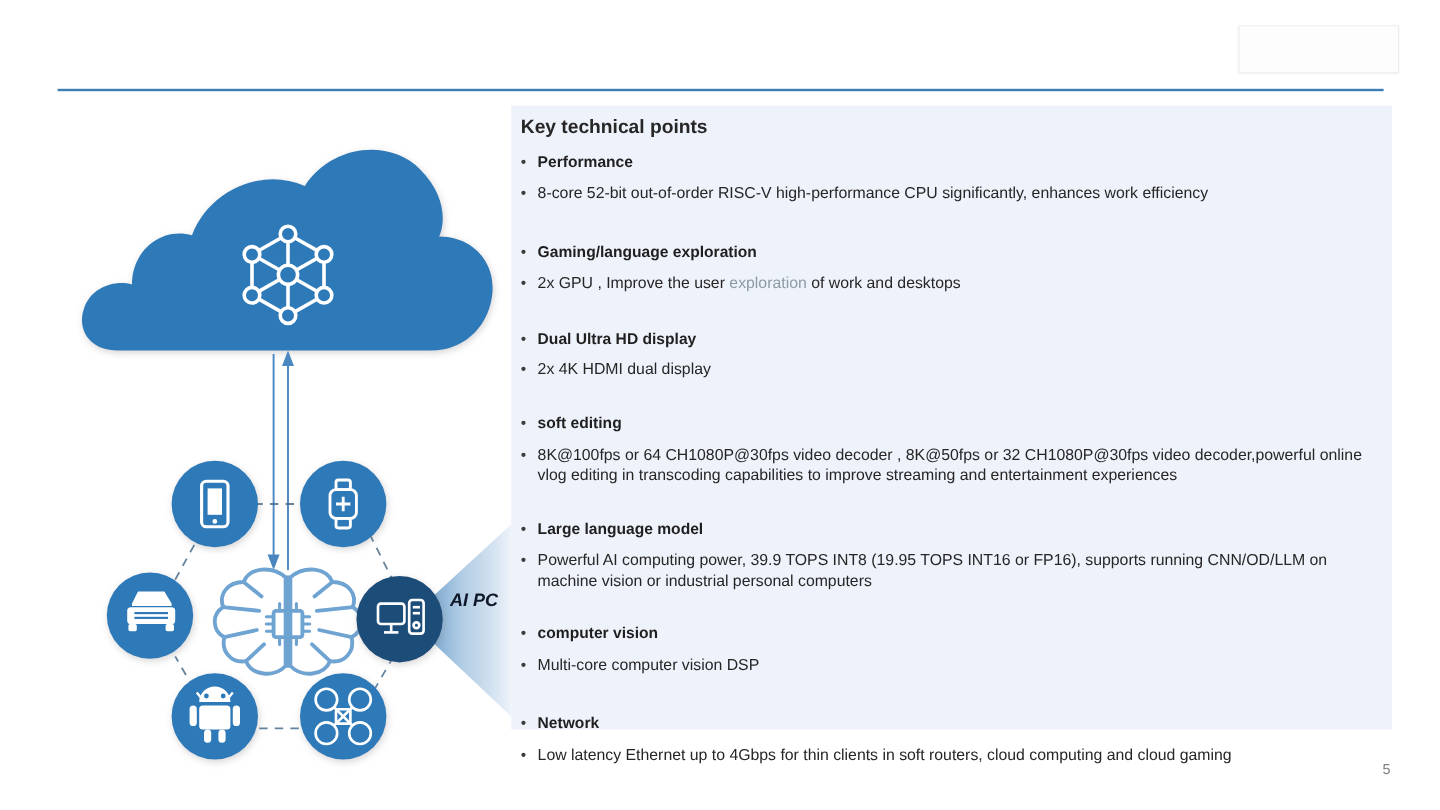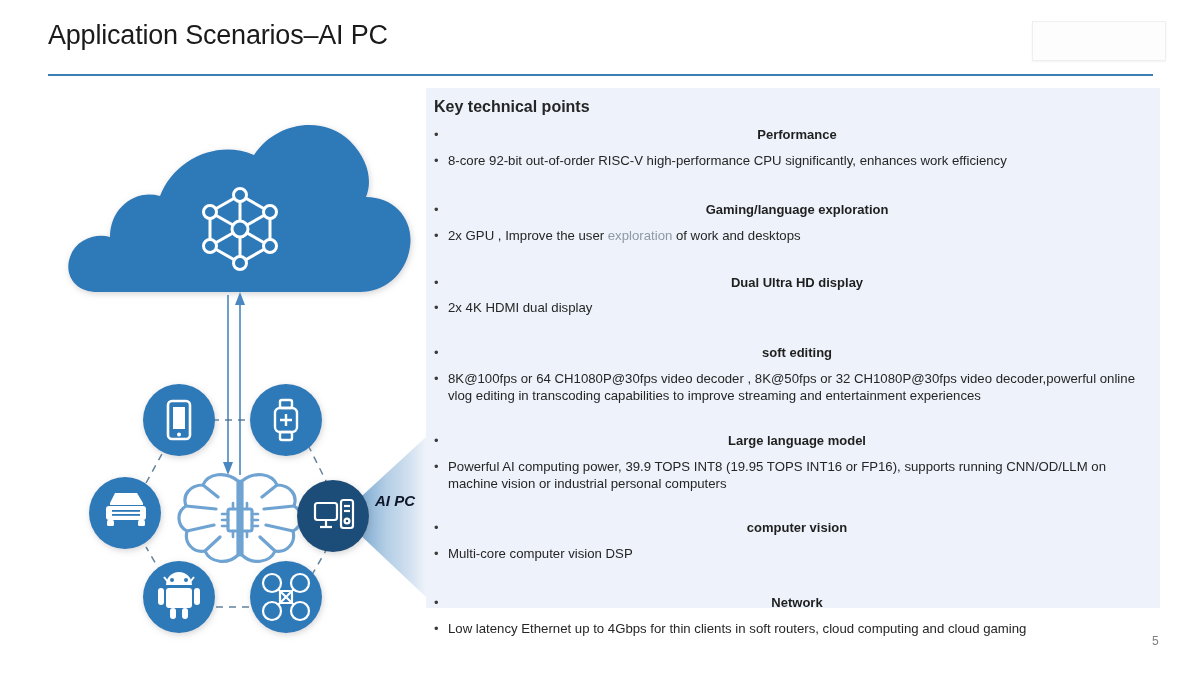--- a/index.html
+++ b/index.html
@@ -83,21 +83,20 @@
   .bullet-text {
     flex: 1 1 auto;
     font-size: 13.2px;
     line-height: 17px;
     color: #262626;
   }
   .bullet-text.head {
     font-weight: bold;
     font-size: 13px;
     color: #1f1f1f;
-    text-align: center;
   }
   .bullet-text .muted { color: #8d9aa6; }
 
   
   #page-number {
     position: absolute;
     left: 1152px;
     top: 634px;
     font-size: 12px;
     color: #808080;
@@ -121,21 +120,20 @@
     font-style: italic;
     color: #0f172a;
     white-space: nowrap;
   }
 </style>
 </head>
 <body>
 
 <div id="slide">
 
-  <div id="slide-title">Application Scenarios–AI PC</div>
   <div id="title-rule"></div>
   <div id="logo-placeholder"></div>
 
   <div id="diagram">
     <svg width="400" height="560" viewBox="0 0 400 560" xmlns="http://www.w3.org/2000/svg">
       <defs>
         <linearGradient id="wedgeGrad" x1="0" y1="0" x2="1" y2="0">
           <stop offset="0%" stop-color="#3d82bd" stop-opacity="0.95"></stop>
           <stop offset="55%" stop-color="#9dbfdd" stop-opacity="0.75"></stop>
           <stop offset="100%" stop-color="#eef2fa" stop-opacity="0.95"></stop>
@@ -298,21 +296,21 @@
 
   <div id="content-panel">
     <div id="panel-heading">Key technical points</div>
 
     <div class="bullet-row" style="top:38px">
       <span class="bullet-dot">•</span>
       <span class="bullet-text head">Performance</span>
     </div>
     <div class="bullet-row" style="top:64px">
       <span class="bullet-dot">•</span>
-      <span class="bullet-text">8-core 92-bit out-of-order RISC-V high-performance CPU significantly, enhances work efficiency</span>
+      <span class="bullet-text">8-core 52-bit out-of-order RISC-V high-performance CPU significantly, enhances work efficiency</span>
     </div>
 
     <div class="bullet-row" style="top:113px">
       <span class="bullet-dot">•</span>
       <span class="bullet-text head">Gaming/language exploration</span>
     </div>
     <div class="bullet-row" style="top:139px">
       <span class="bullet-dot">•</span>
       <span class="bullet-text"><span>2x GPU , Improve the user </span><span class="muted">exploration</span><span> of work and desktops</span></span>
     </div>

